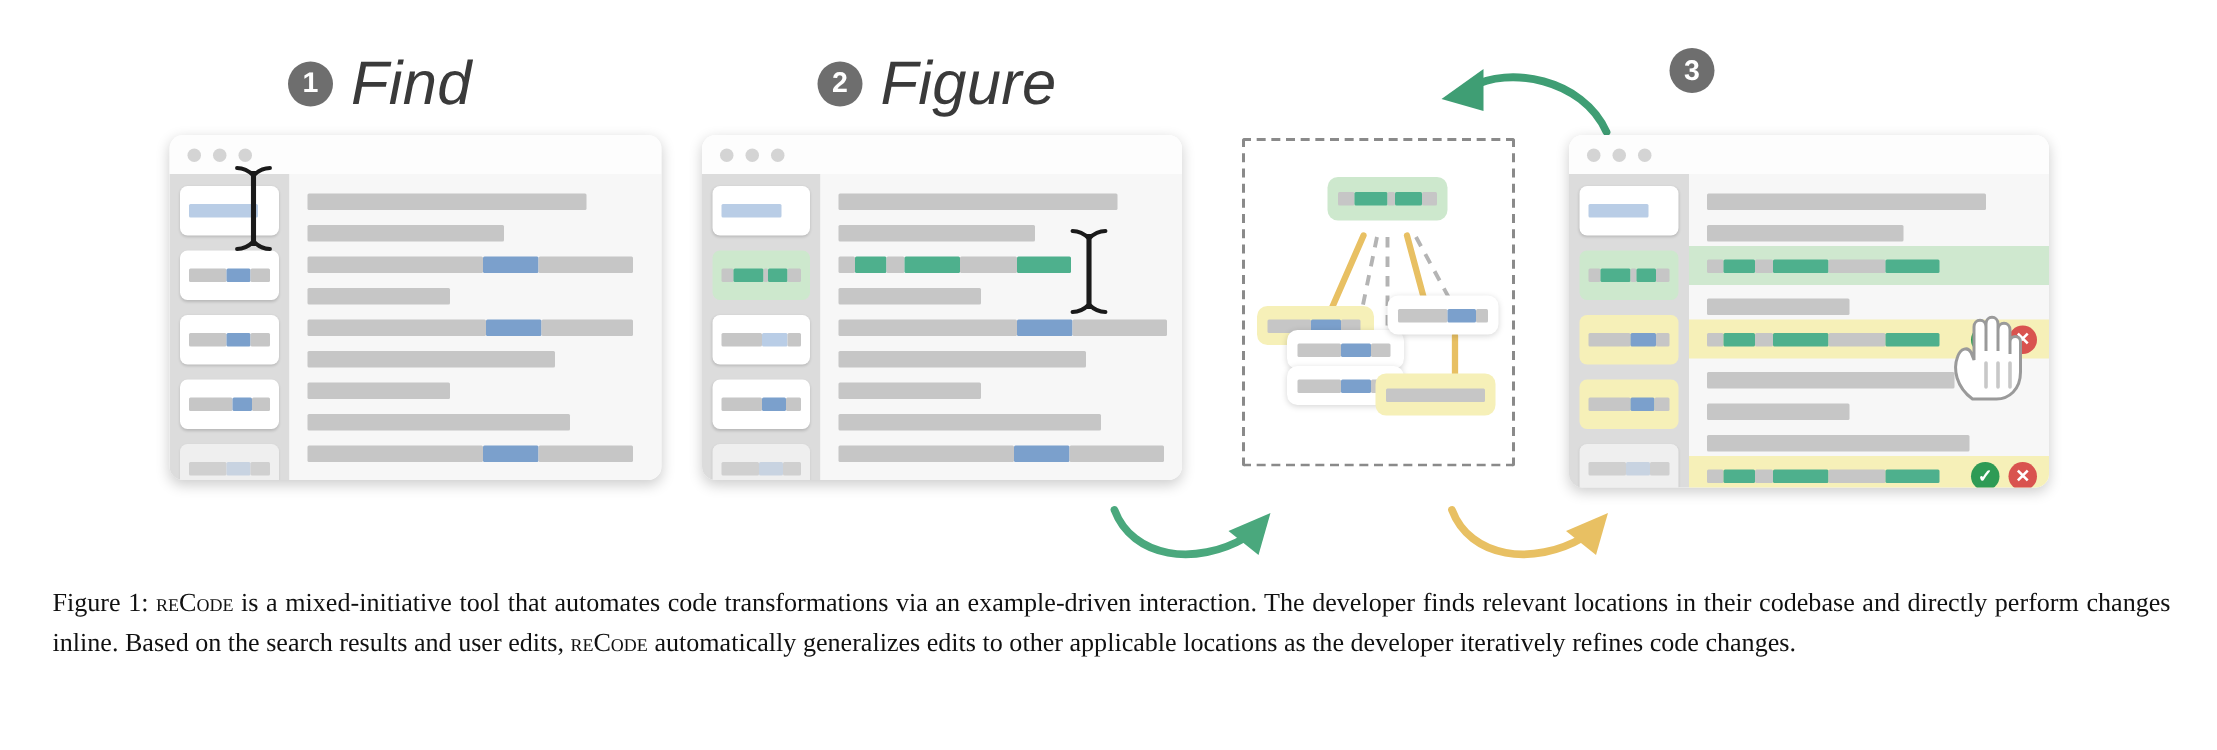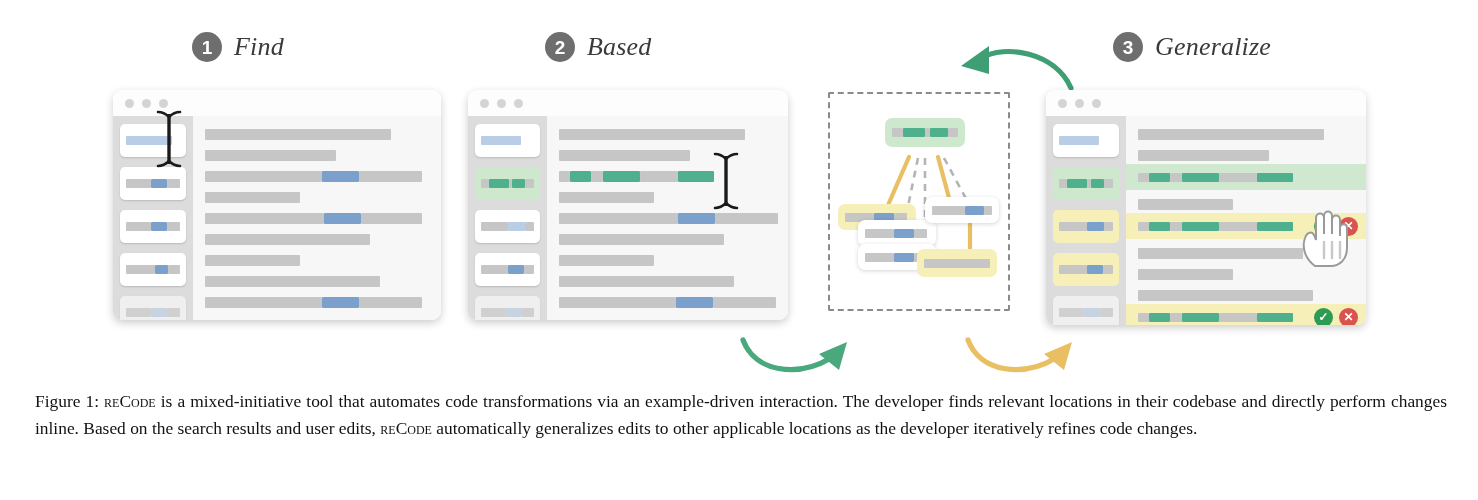--- a/index.html
+++ b/index.html
@@ -12,22 +12,22 @@
 
   
   .step-header{position:absolute;display:flex;align-items:center;gap:12px;}
   .step-badge{
     width:30px;height:30px;border-radius:50%;background:#6e6e6e;
     color:#ffffff;font-size:19px;font-weight:bold;
     display:flex;align-items:center;justify-content:center;
     font-family:"Liberation Sans",sans-serif;line-height:1;
   }
   .step-title{
-    font-size:26px;font-style:italic;color:#3a3a3a;
-    font-family:Liberation Serif, serif;letter-spacing:.2px;
+    font-size:41px;font-style:italic;color:#3a3a3a;
+    font-family:Liberation Sans, sans-serif;letter-spacing:.2px;
     white-space:nowrap;
   }
 
   
   .window{
     position:absolute;background:#ffffff;border-radius:9px;
     box-shadow:0 3px 9px rgba(0,0,0,.20);overflow:hidden;
   }
   .titlebar{height:26px;background:#fdfdfd;display:flex;align-items:center;padding-left:12px;gap:8px;}
   .dot{width:9px;height:9px;border-radius:50%;background:#d4d4d4;}
@@ -86,25 +86,24 @@
 <body>
 
 <div class="figure">
 
   <div class="step-header" style="left:192px;top:32px;">
     <div class="step-badge">1</div>
     <div class="step-title">Find</div>
   </div>
   <div class="step-header" style="left:545px;top:32px;">
     <div class="step-badge">2</div>
-    <div class="step-title">Based</div>
+    <div class="step-title">Figure</div>
   </div>
   <div class="step-header" style="left:1113px;top:32px;">
     <div class="step-badge">3</div>
-    <div class="step-title">Generalize</div>
   </div>
 
   <div class="window" style="left:113px;top:90px;width:328px;height:230px;">
     <div class="titlebar">
       <span class="dot"></span>
       <span class="dot"></span>
       <span class="dot"></span>
     </div>
     <div class="win-body">
       <div class="sidebar">

